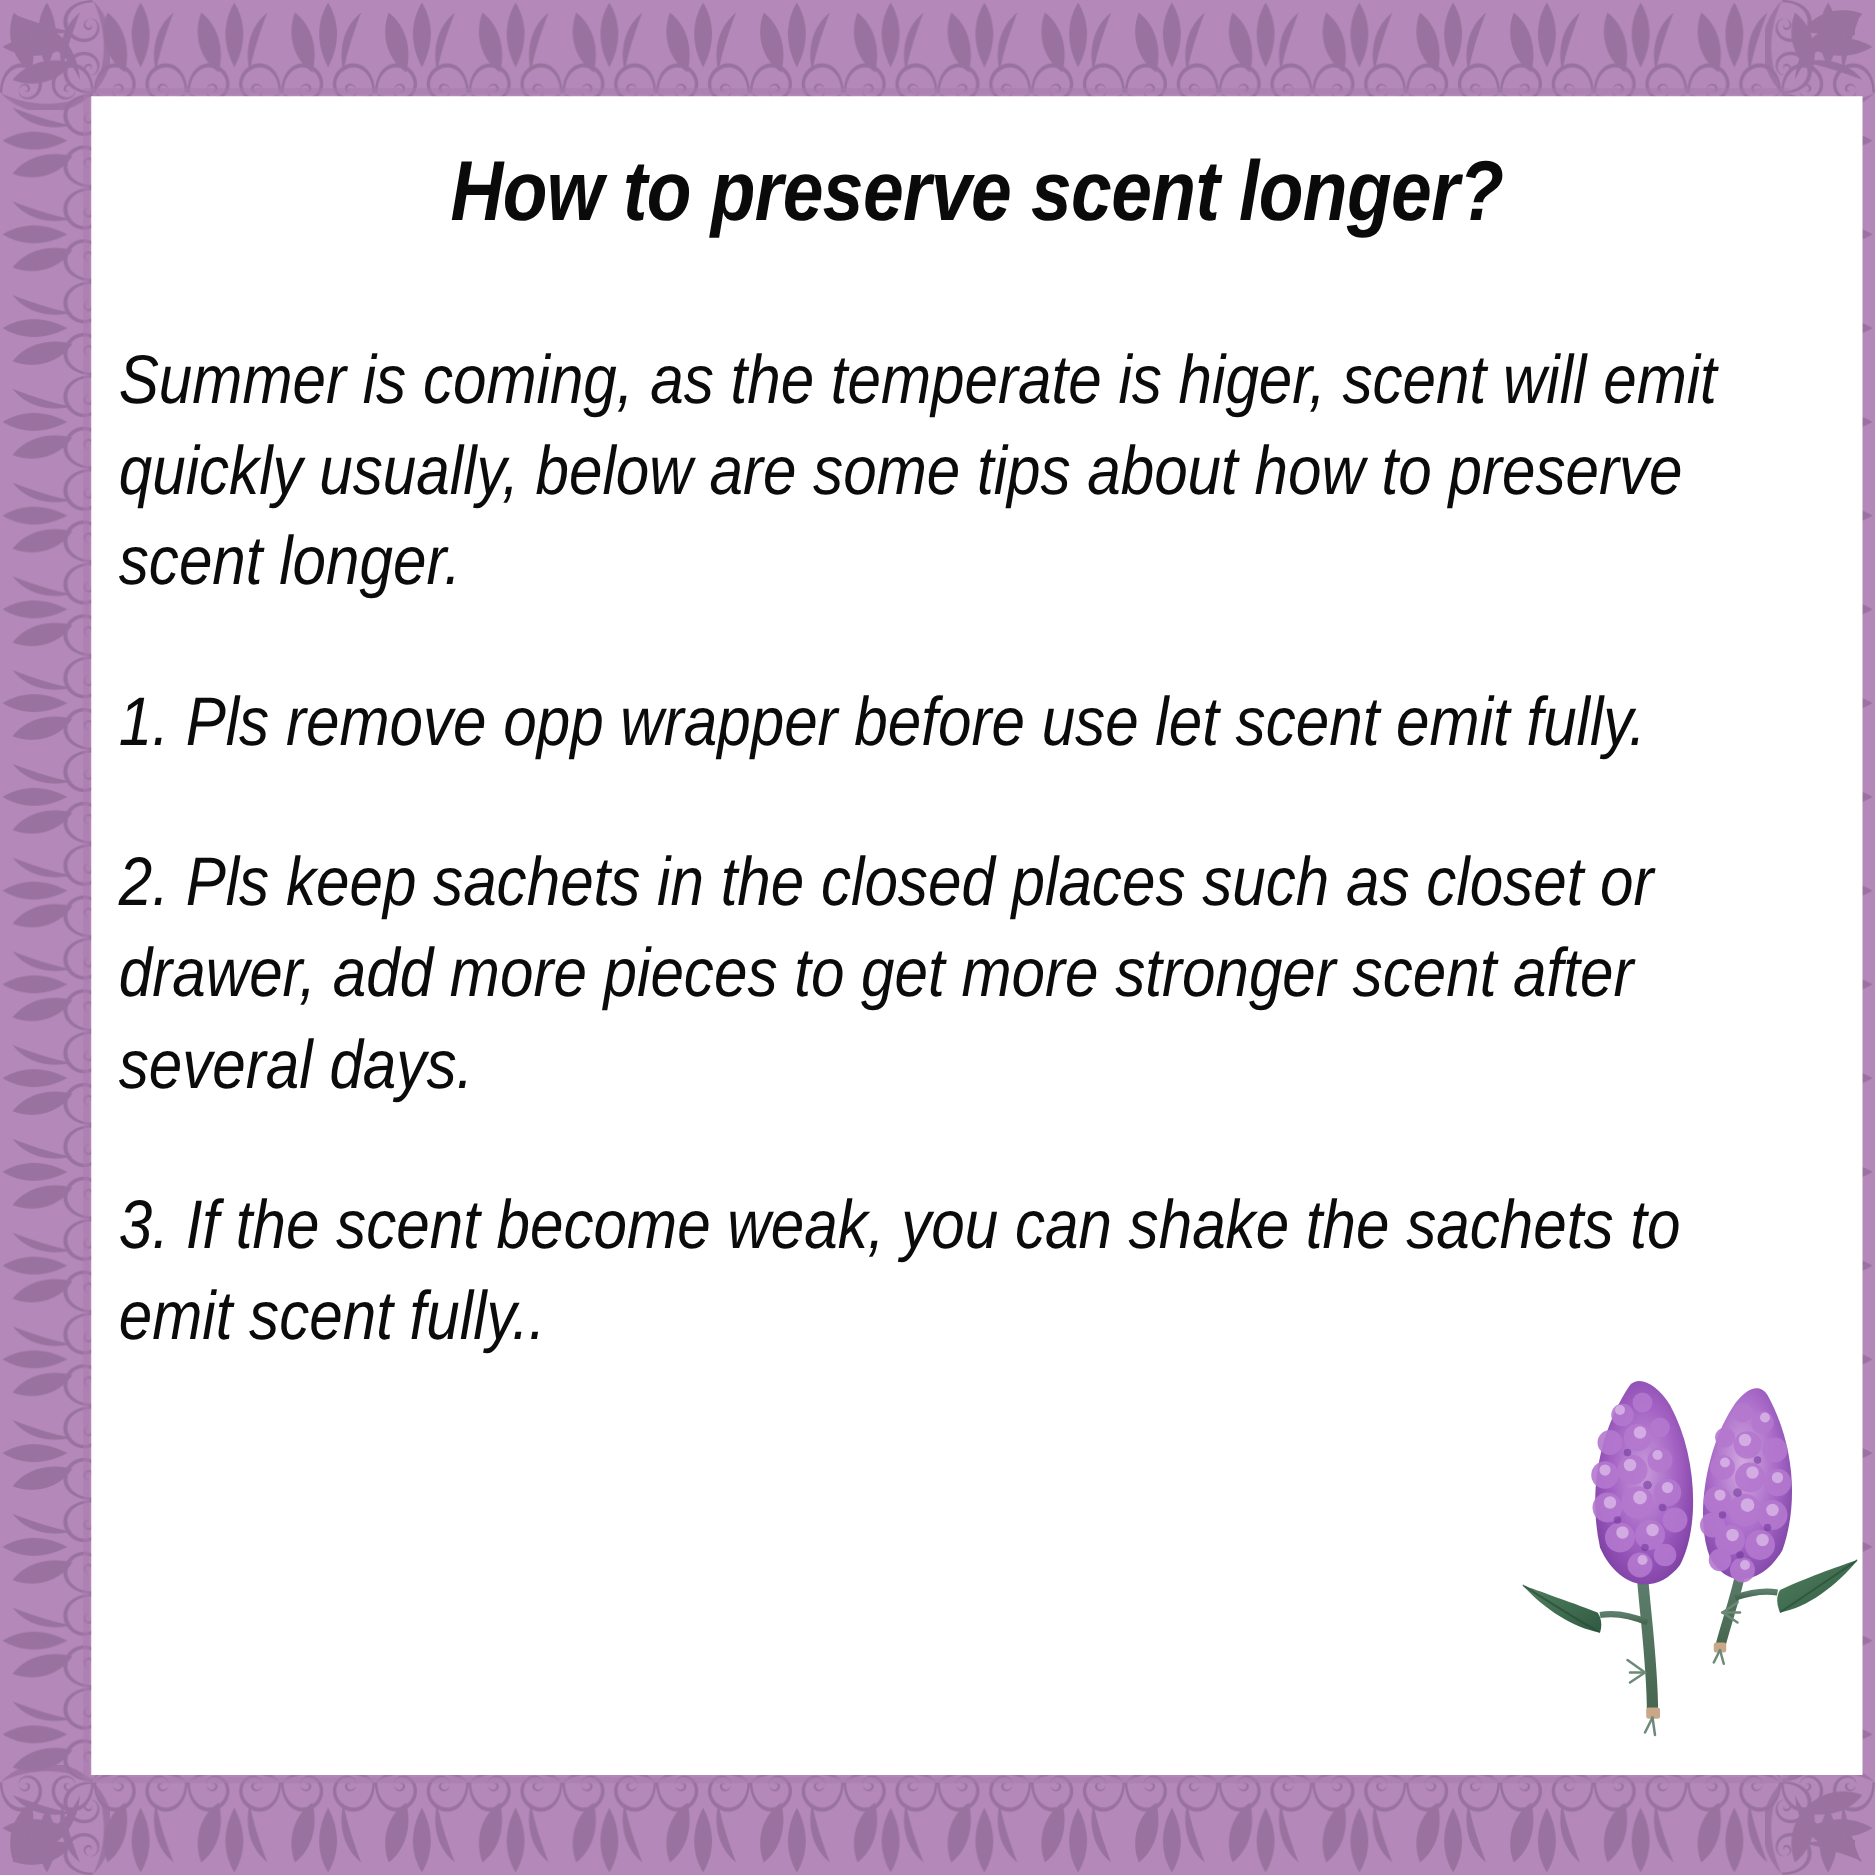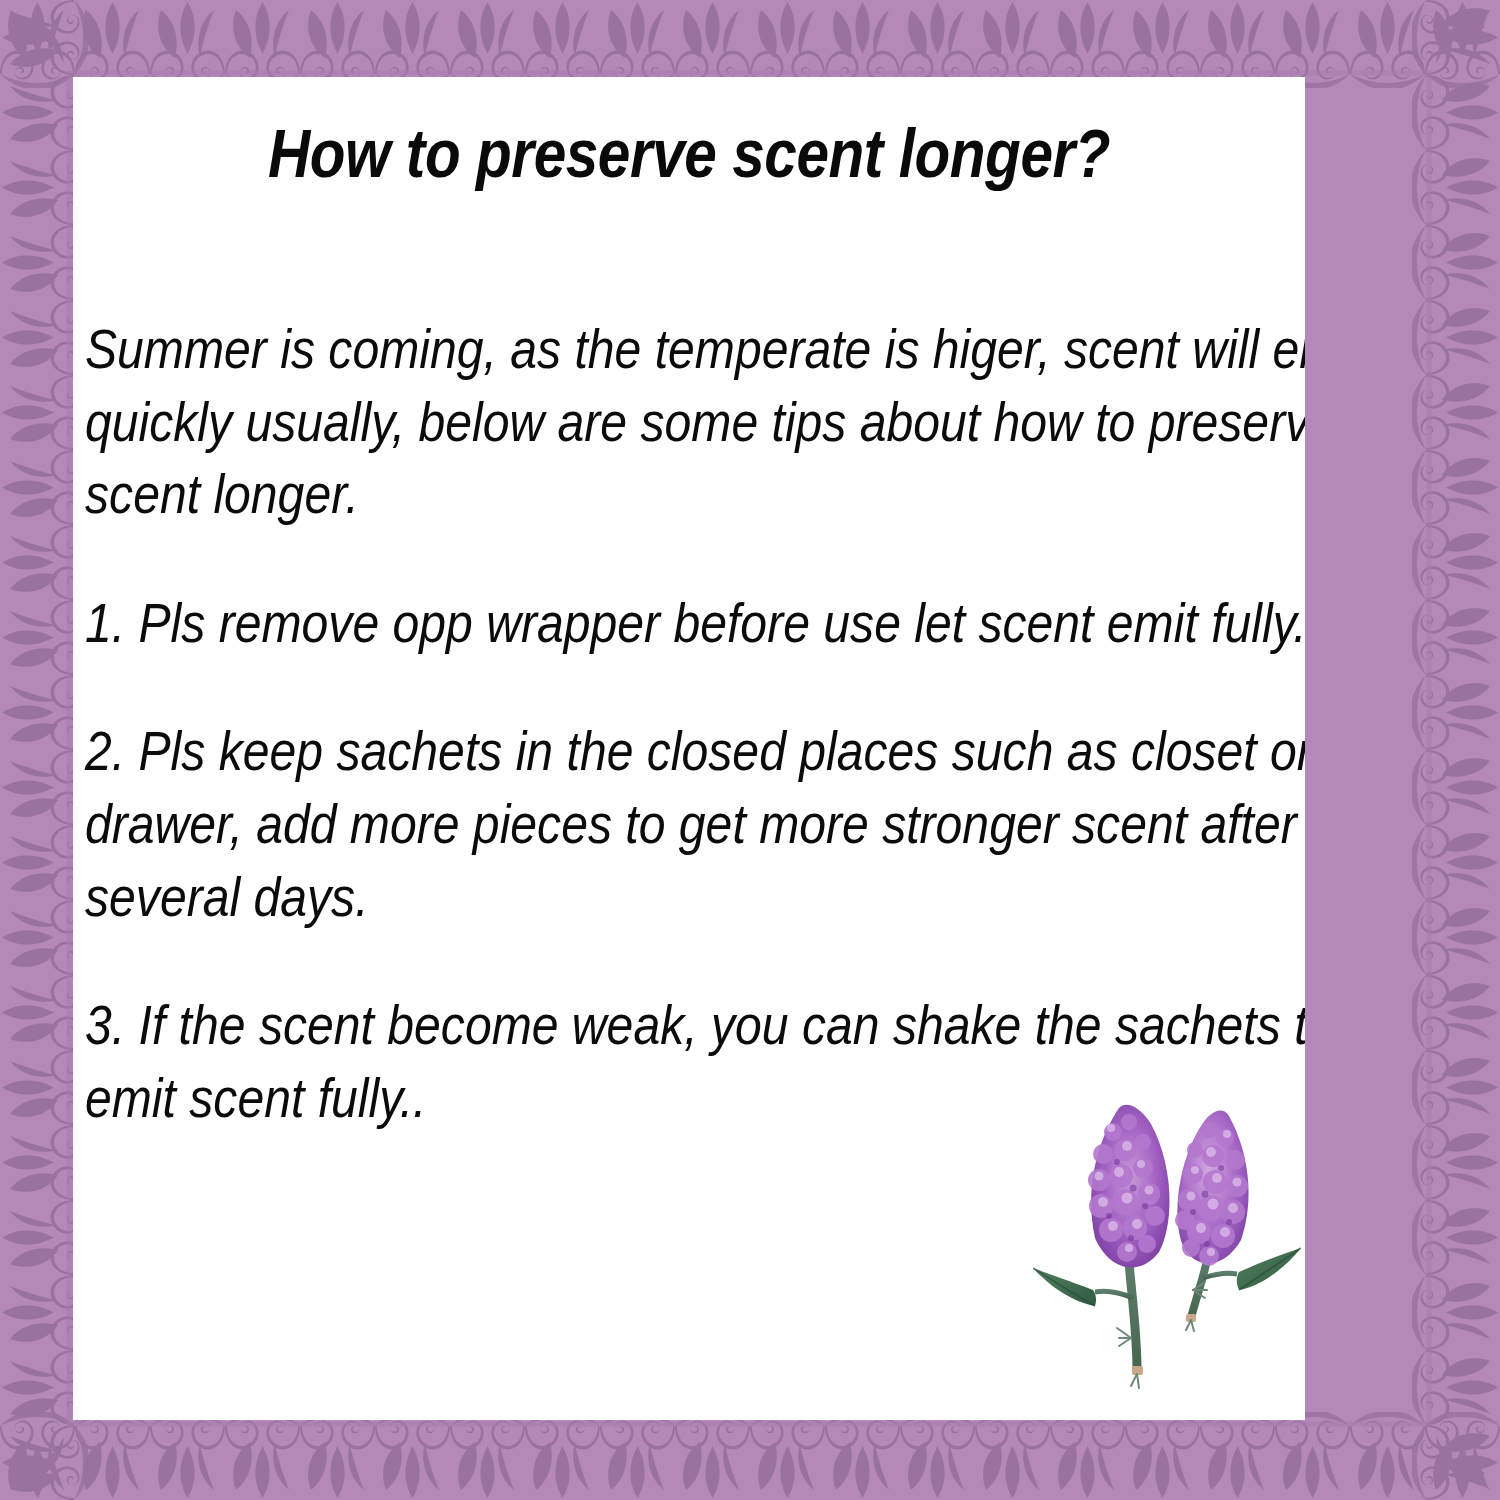--- a/index.html
+++ b/index.html
@@ -20,21 +20,21 @@
   .border-frame{
     position:absolute;inset:0;
     background:#b489b9;
   }
   .damask-svg{position:absolute;inset:0;width:1500px;height:1500px;display:block;}
 
   
   .card{
     position:absolute;
     left:73px;top:77px;
-    width:1232px;height:1343px;
+    width:1417px;height:1343px;
     background:#ffffff;
     overflow:hidden;
   }
 
   .title{
     margin:0;
     padding:42px 26px 0 26px;
     text-align:center;
     font-style:italic;
     font-weight:bold;
@@ -42,23 +42,22 @@
     line-height:1.0;
     letter-spacing:-0.5px;
     color:#0a0a0a;
     transform:scaleX(0.86);
     transform-origin:center top;
     white-space:nowrap;
   }
 
   .body-wrap{
     position:absolute;
-    left:12px;top:190px;
+    left:22px;top:190px;
     width:1330px;
-    margin-top:46px;
   }
   .para{
     margin:0 0 56px 0;
     font-style:italic;
     font-weight:normal;
     font-size:55px;
     line-height:1.32;
     color:#0b0b0b;
     transform:scaleX(0.875);
     transform-origin:left top;

